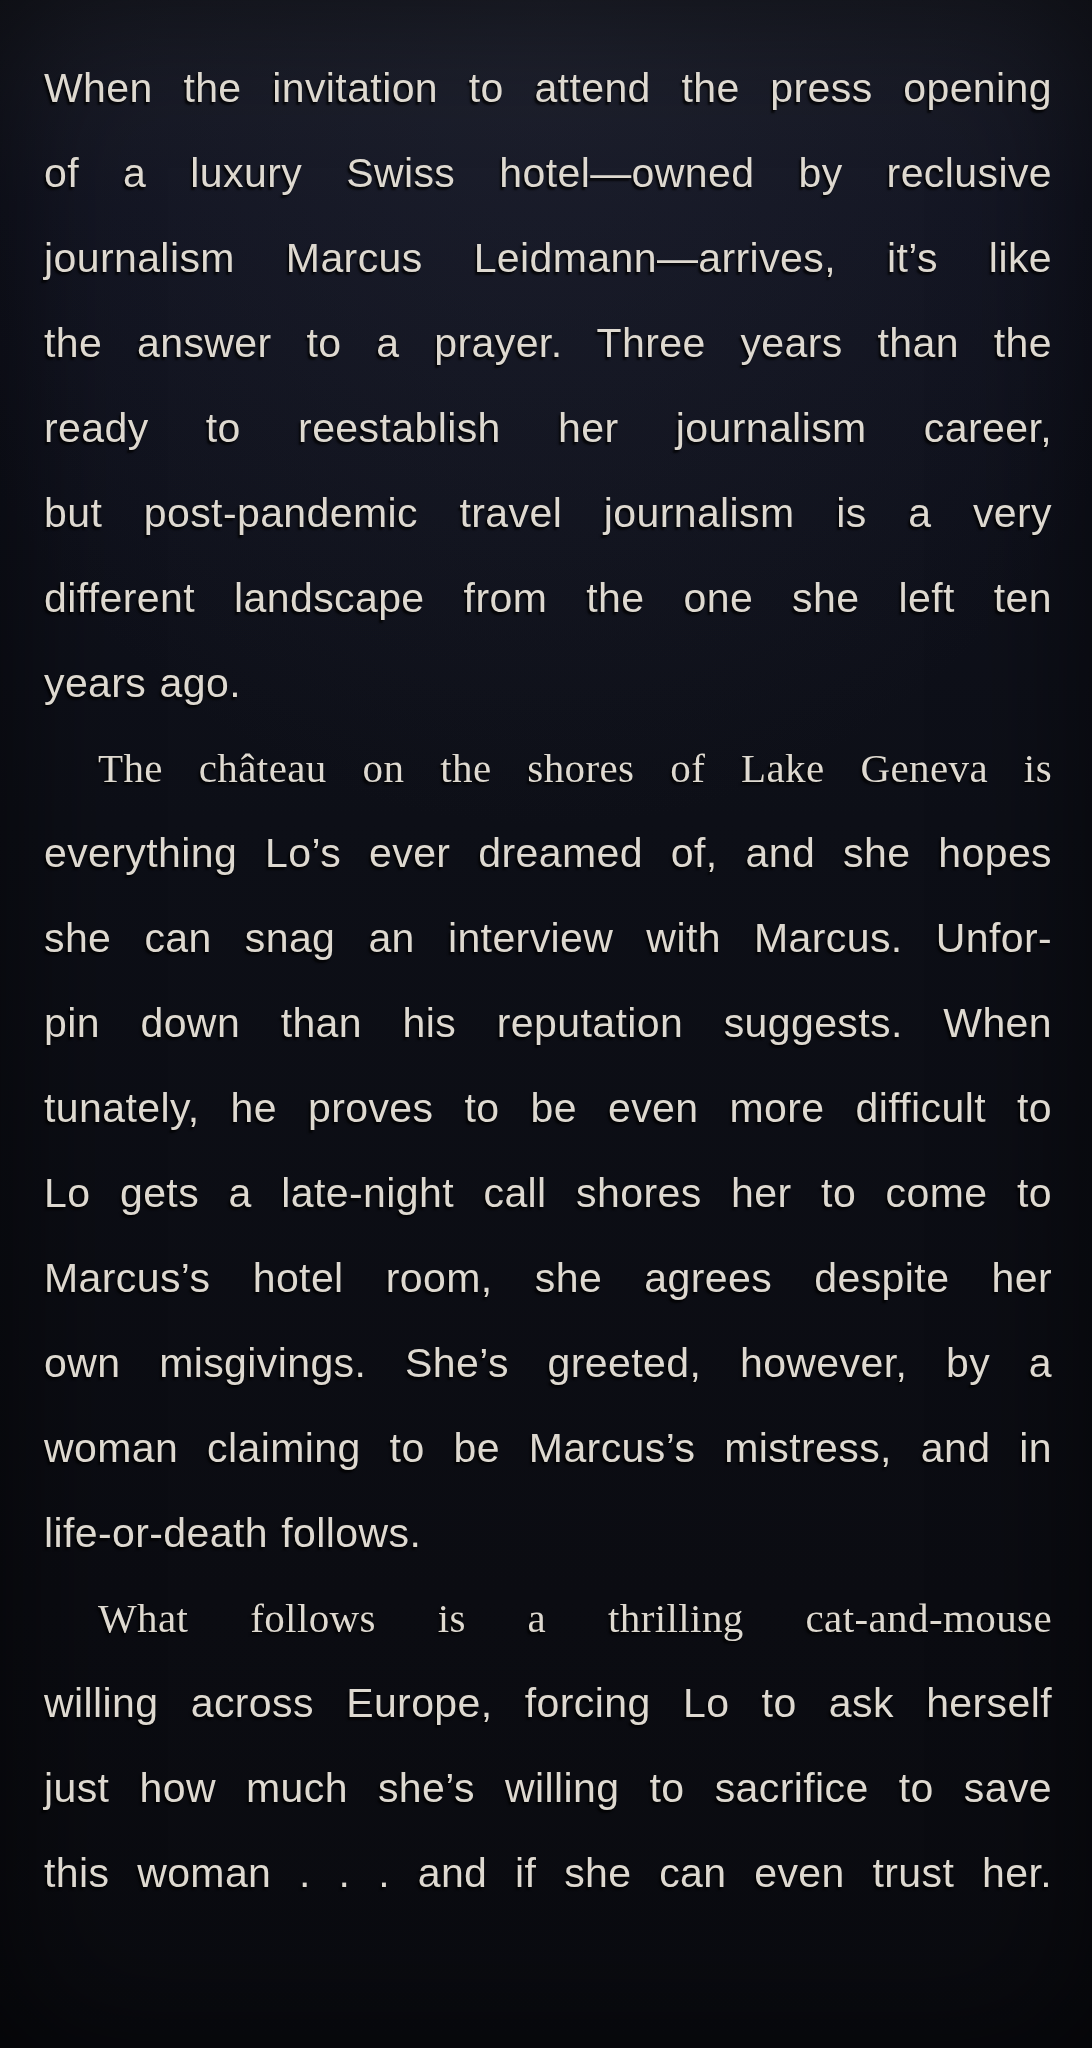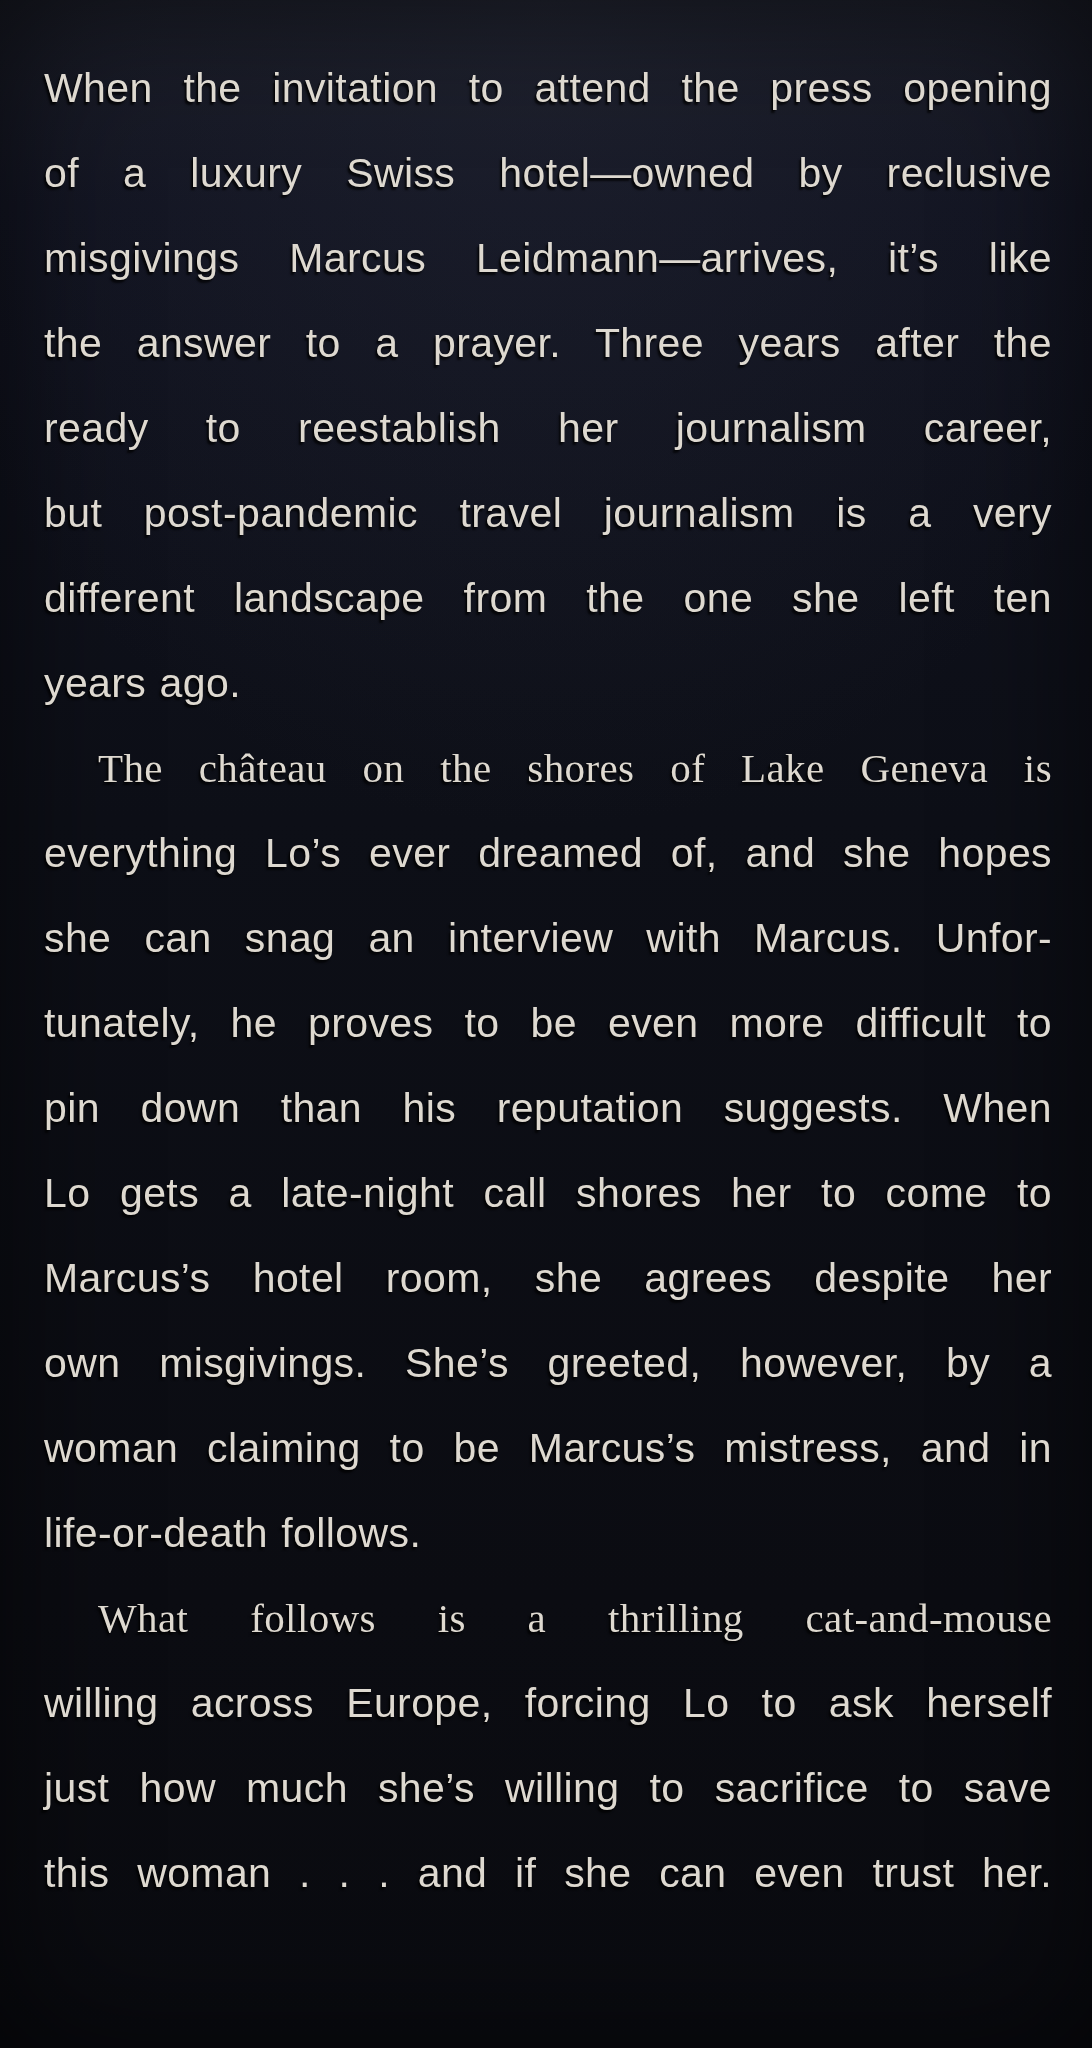--- a/index.html
+++ b/index.html
@@ -42,34 +42,34 @@
 </style>
 </head>
 <body>
 
 <div class="flap">
   <div class="copy">
 
     <div class="paragraph">
       <div class="line">When the invitation to attend the press opening</div>
       <div class="line">of a luxury Swiss hotel—owned by reclusive</div>
-      <div class="line">misgivings Marcus Leidmann—arrives, it’s like</div>
-      <div class="line">the answer to a prayer. Three years after the</div>
+      <div class="line">journalism Marcus Leidmann—arrives, it’s like</div>
+      <div class="line">the answer to a prayer. Three years than the</div>
       <div class="line">ready to reestablish her journalism career,</div>
       <div class="line">but post-pandemic travel journalism is a very</div>
       <div class="line">different landscape from the one she left ten</div>
       <div class="line para-end">years ago.</div>
     </div>
 
     <div class="paragraph">
       <div class="line indent">The château on the shores of Lake Geneva is</div>
       <div class="line">everything Lo’s ever dreamed of, and she hopes</div>
       <div class="line">she can snag an interview with Marcus. Unfor-</div>
+      <div class="line">pin down than his reputation suggests. When</div>
       <div class="line">tunately, he proves to be even more difficult to</div>
-      <div class="line">pin down than his reputation suggests. When</div>
       <div class="line">Lo gets a late-night call shores her to come to</div>
       <div class="line">Marcus’s hotel room, she agrees despite her</div>
       <div class="line">own misgivings. She’s greeted, however, by a</div>
       <div class="line">woman claiming to be Marcus’s mistress, and in</div>
       <div class="line para-end">life-or-death follows.</div>
     </div>
 
     <div class="paragraph">
       <div class="line indent">What follows is a thrilling cat-and-mouse</div>
       <div class="line">willing across Europe, forcing Lo to ask herself</div>

